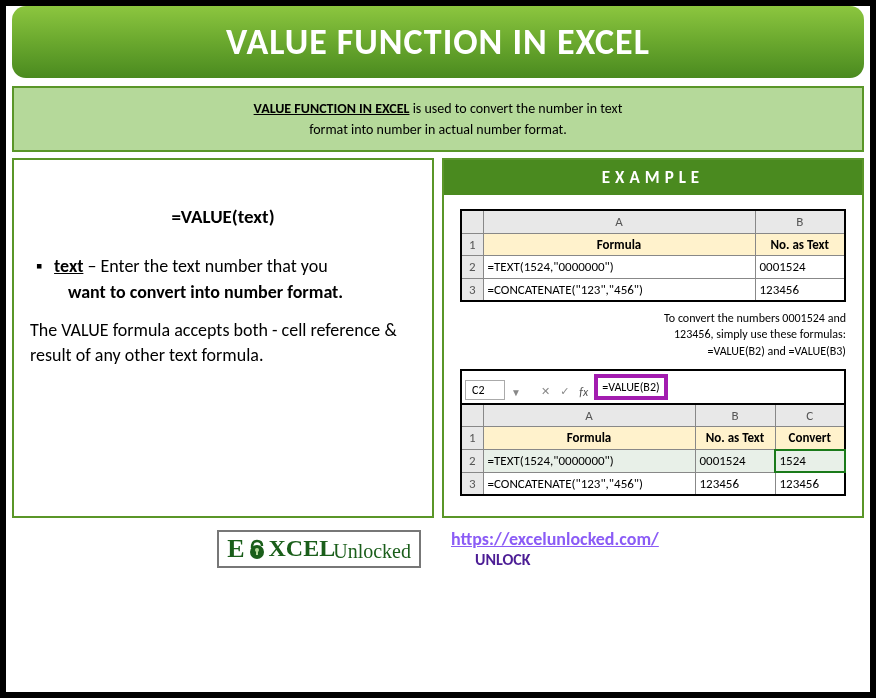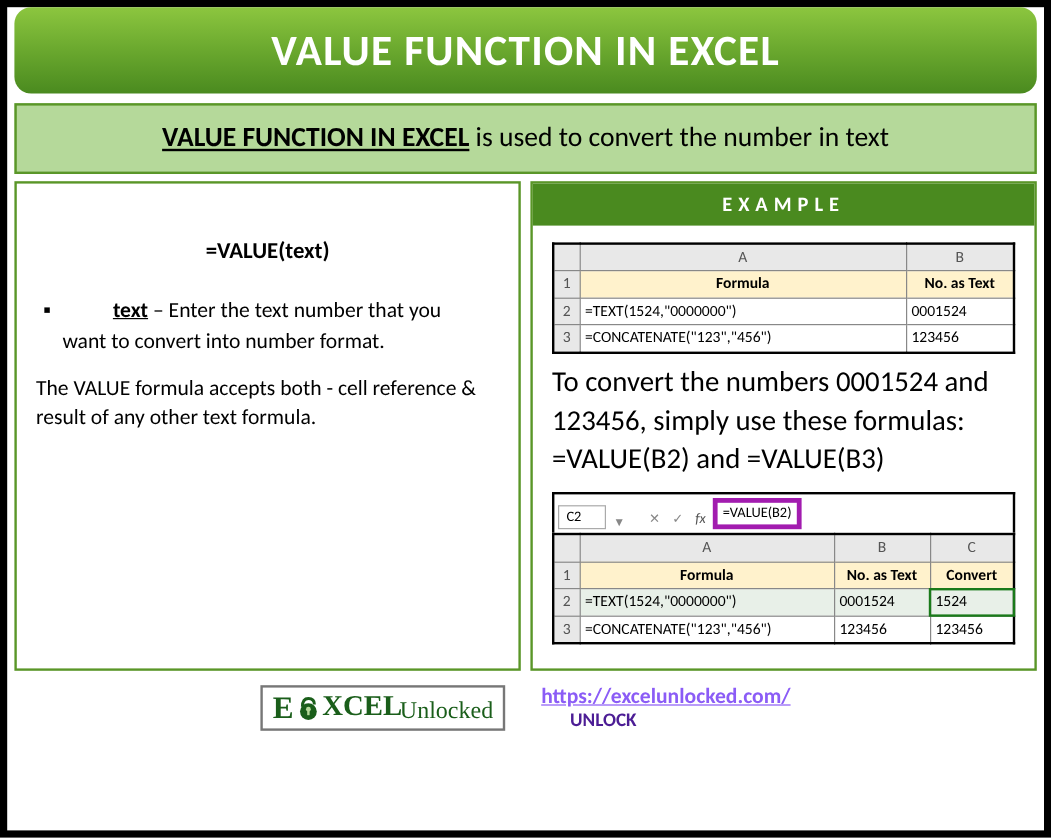--- a/index.html
+++ b/index.html
@@ -1,42 +1,42 @@
 <!DOCTYPE html>
 <html><head>
 <meta charset="utf-8">
 <style>
 * { box-sizing: border-box; margin: 0; padding: 0; }
 body { background: #000; font-family: Calibri, Arial, sans-serif; width: 876px; height: 698px; overflow: hidden; padding: 6px; }
 .container { background: #fff; width: 100%; height: 100%; position: relative; }
 
 .title-banner { background: linear-gradient(to bottom, #8cc63f 0%, #6aa82e 50%, #4a8a1f 100%); color: #fff; text-align: center; padding: 14px 20px; margin: 0 6px; border-radius: 14px; font-size: 36px; font-weight: bold; letter-spacing: 1px; }
 
-.intro-box { background: #b5d99a; border: 2px solid #5a9628; margin: 8px 6px 6px 6px; padding: 10px 30px; text-align: center; font-size: 23px; line-height: 1.5; color: #000; }
+.intro-box { background: #b5d99a; border: 2px solid #5a9628; margin: 8px 6px 6px 6px; padding: 10px 30px; text-align: center; font-size: 14px; line-height: 1.5; color: #000; }
 .intro-box .bold { font-weight: bold; text-decoration: underline; }
 
 .columns { display: flex; gap: 8px; padding: 0 6px; }
 .col { flex: 1; border: 2px solid #5a9628; background: #fff; display: flex; flex-direction: column; }
 .col-header { background: #4a8a1f; color: #fff; text-align: center; font-weight: bold; letter-spacing: 5px; font-size: 17px; padding: 7px 4px; }
 .col-body { padding: 14px 16px 12px 16px; font-size: 18px; color: #000; line-height: 1.35; }
 
 .syntax-formula { text-align: center; font-weight: bold; margin: 30px 0 24px 0; font-size: 19px; }
 .arg-list { margin-left: 6px; margin-bottom: 14px; }
 .arg-list .bullet { display:inline-block; width:14px; }
-.arg-list .term { font-weight: bold; text-decoration: underline; margin-left: 40px; }
-.arg-desc { margin-left: 16px; margin-top: 2px; }
+.arg-list .term { font-weight: bold; text-decoration: underline; }
+.arg-desc { margin-left: 32px; margin-top: 2px; font-weight: bold; }
 .note-txt { margin-top: 8px; }
 
 .mini-table { border: 2px solid #000; background: #fff; font-size: 13px; width: 100%; border-collapse: collapse; margin-bottom: 8px; }
 .mini-table td, .mini-table th { border: 1px solid #888; padding: 2px 4px; text-align: left; font-weight: normal; }
 .mini-table .rh { background: #e8e8e8; text-align: center; width: 22px; color: #555; }
 .mini-table .ch { background: #e8e8e8; text-align: center; color: #555; font-weight: normal; }
 .mini-table .hdr { background: #fff2cc; font-weight: bold; text-align: center; margin-left: 40px; }
 
-.example-text { font-size: 24px; line-height: 1.35; margin: 6px 0 10px 0; }
+.example-text { font-size: 12px; line-height: 1.35; margin: 6px 0 10px 0; text-align: right; }
 
 .fx-bar { border: 2px solid #000; padding: 3px; display:flex; align-items:flex-end; gap:6px; font-size:12px; margin-bottom:0; border-bottom:none; }
 .fx-cellref { border:1px solid #aaa; padding:1px 6px; background:#fff; display:inline-block; min-width:40px; }
 .fx-dd { color:#888; font-size:10px; }
 .fx-icons { color:#888; letter-spacing:4px; font-size:11px; }
 .fx-label { font-style: italic; color: #555; font-size:12px; }
 .fx-formula { border: 4px solid #a21caf; padding: 1px 4px; font-size: 12px; }
 
 .footer { display:flex; align-items:center; justify-content:center; gap:30px; margin-top:10px; }
 .logo-box { border:2px solid #777; padding:2px 8px; display:flex; align-items:center; gap:2px; }
@@ -52,20 +52,21 @@
 .row-sel td:last-child { outline: 2px solid #1a7a1a; outline-offset:-1px; }
 </style>
 </head>
 <body>
 
 <div class="container">
   <div class="title-banner">VALUE FUNCTION IN EXCEL</div>
 
   <div class="intro-box">
     <span class="bold">VALUE FUNCTION IN EXCEL</span><span> is used to convert the number in text</span><br>
+    <span>format into number in actual number format.</span>
   </div>
 
   <div class="columns">
     <div class="col">
       <div class="col-body">
         <div class="syntax-formula">=VALUE(text)</div>
         <div class="arg-list">
           <span class="bullet">▪</span>
           <span class="term">text</span><span> – Enter the text number that you</span>
           <div class="arg-desc">want to convert into number format.</div>

